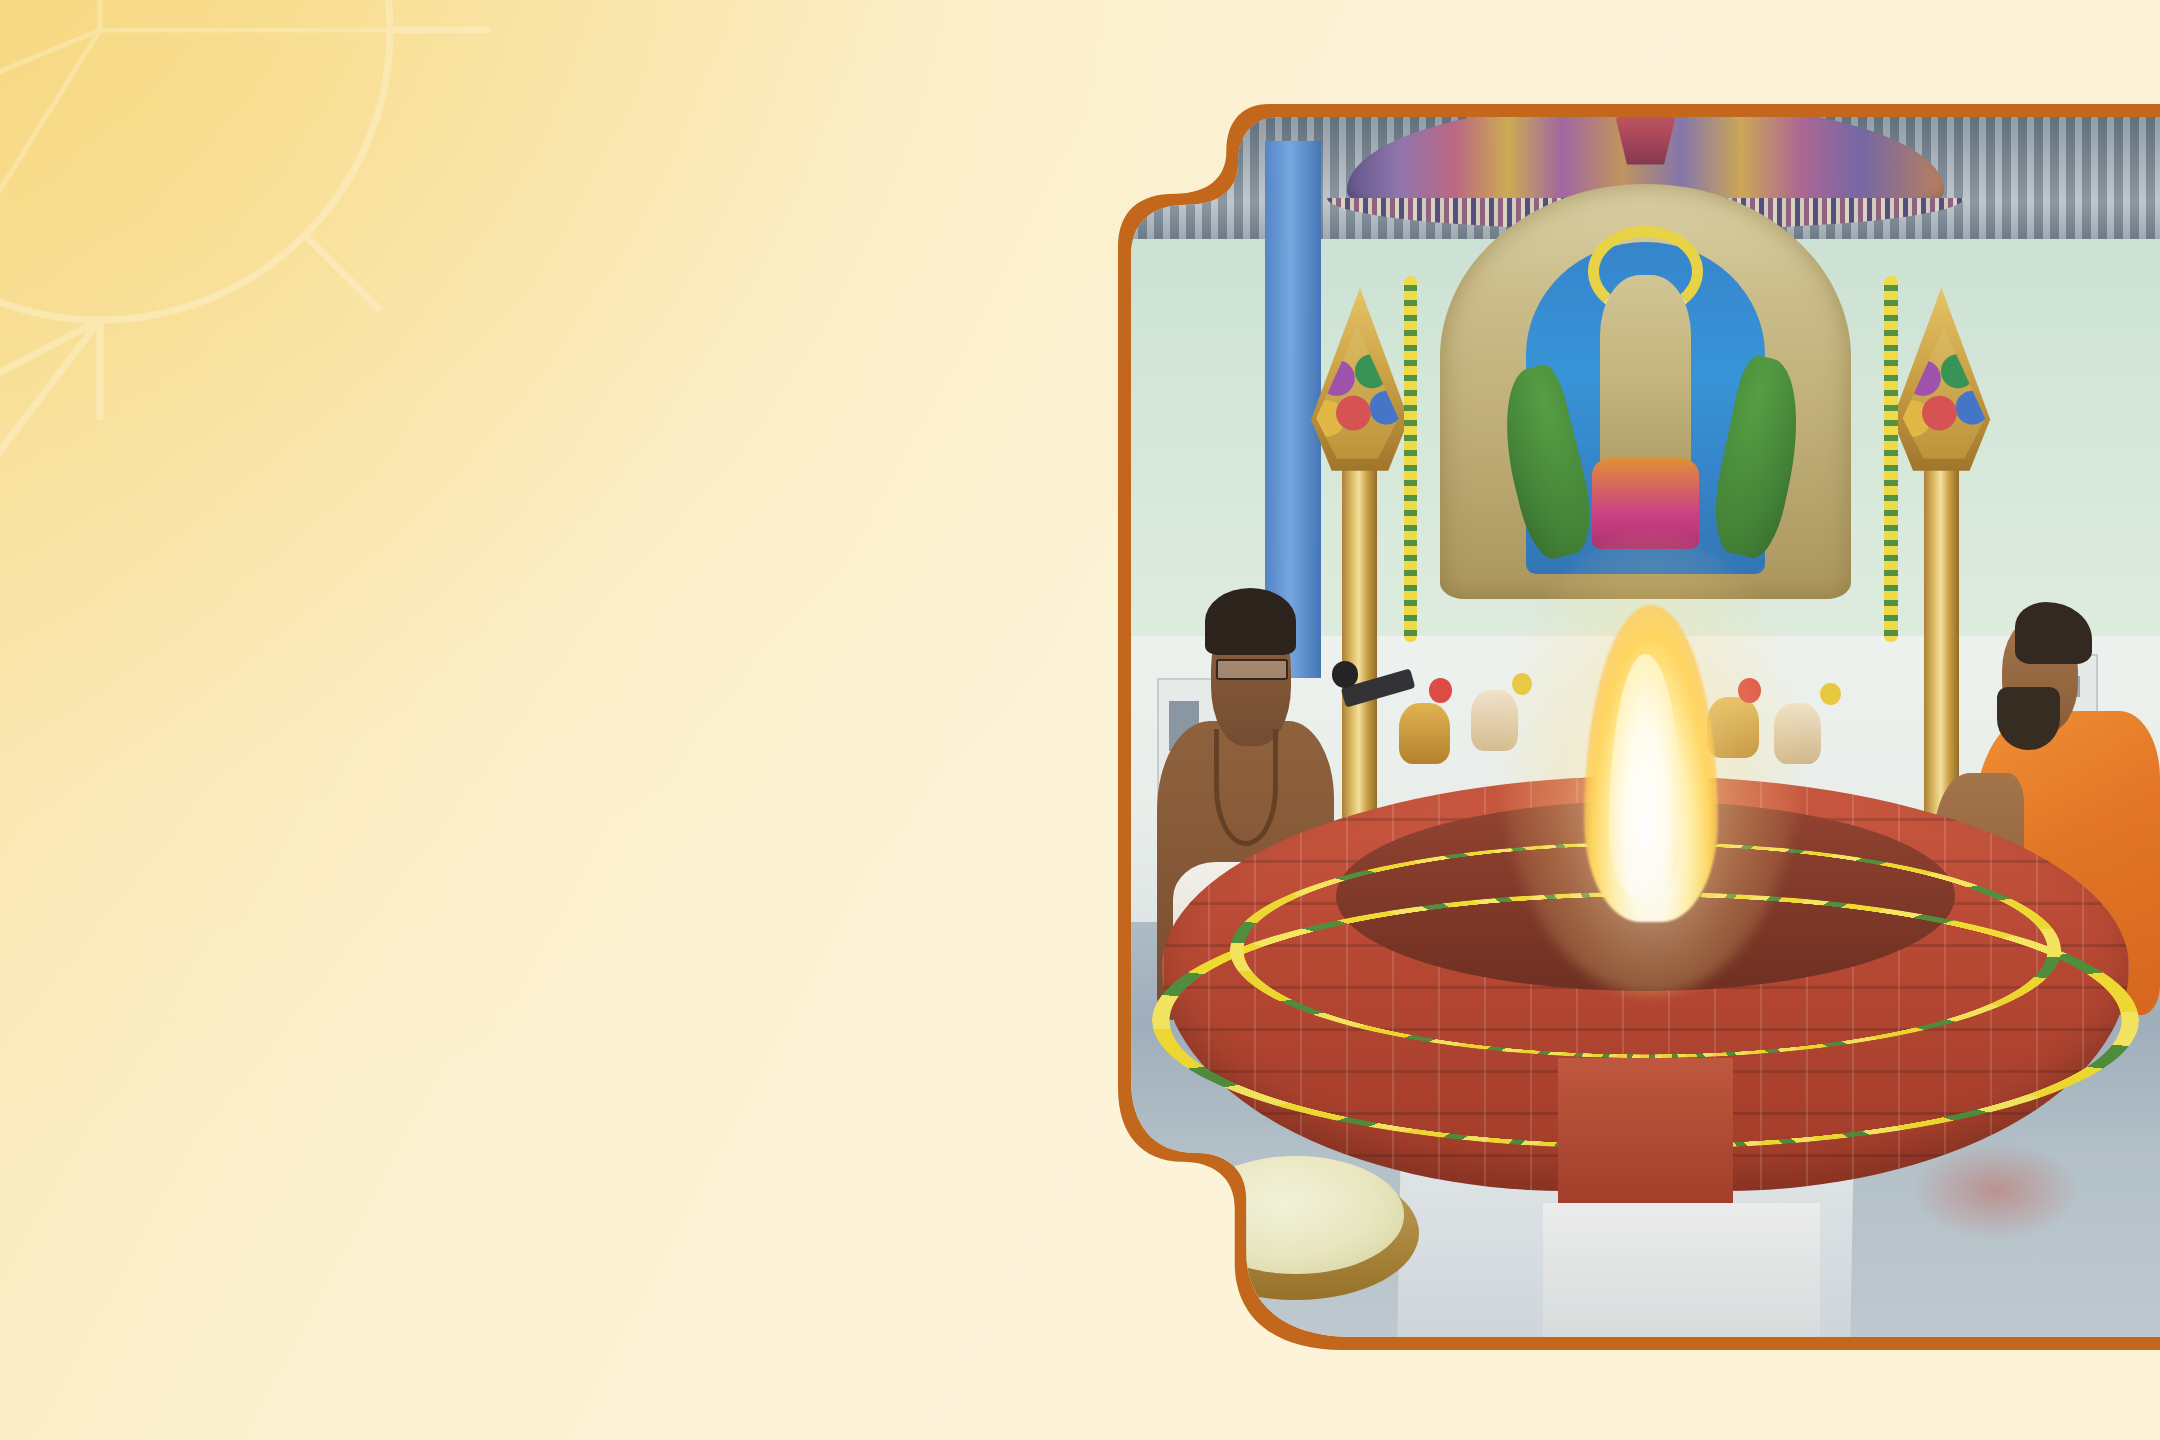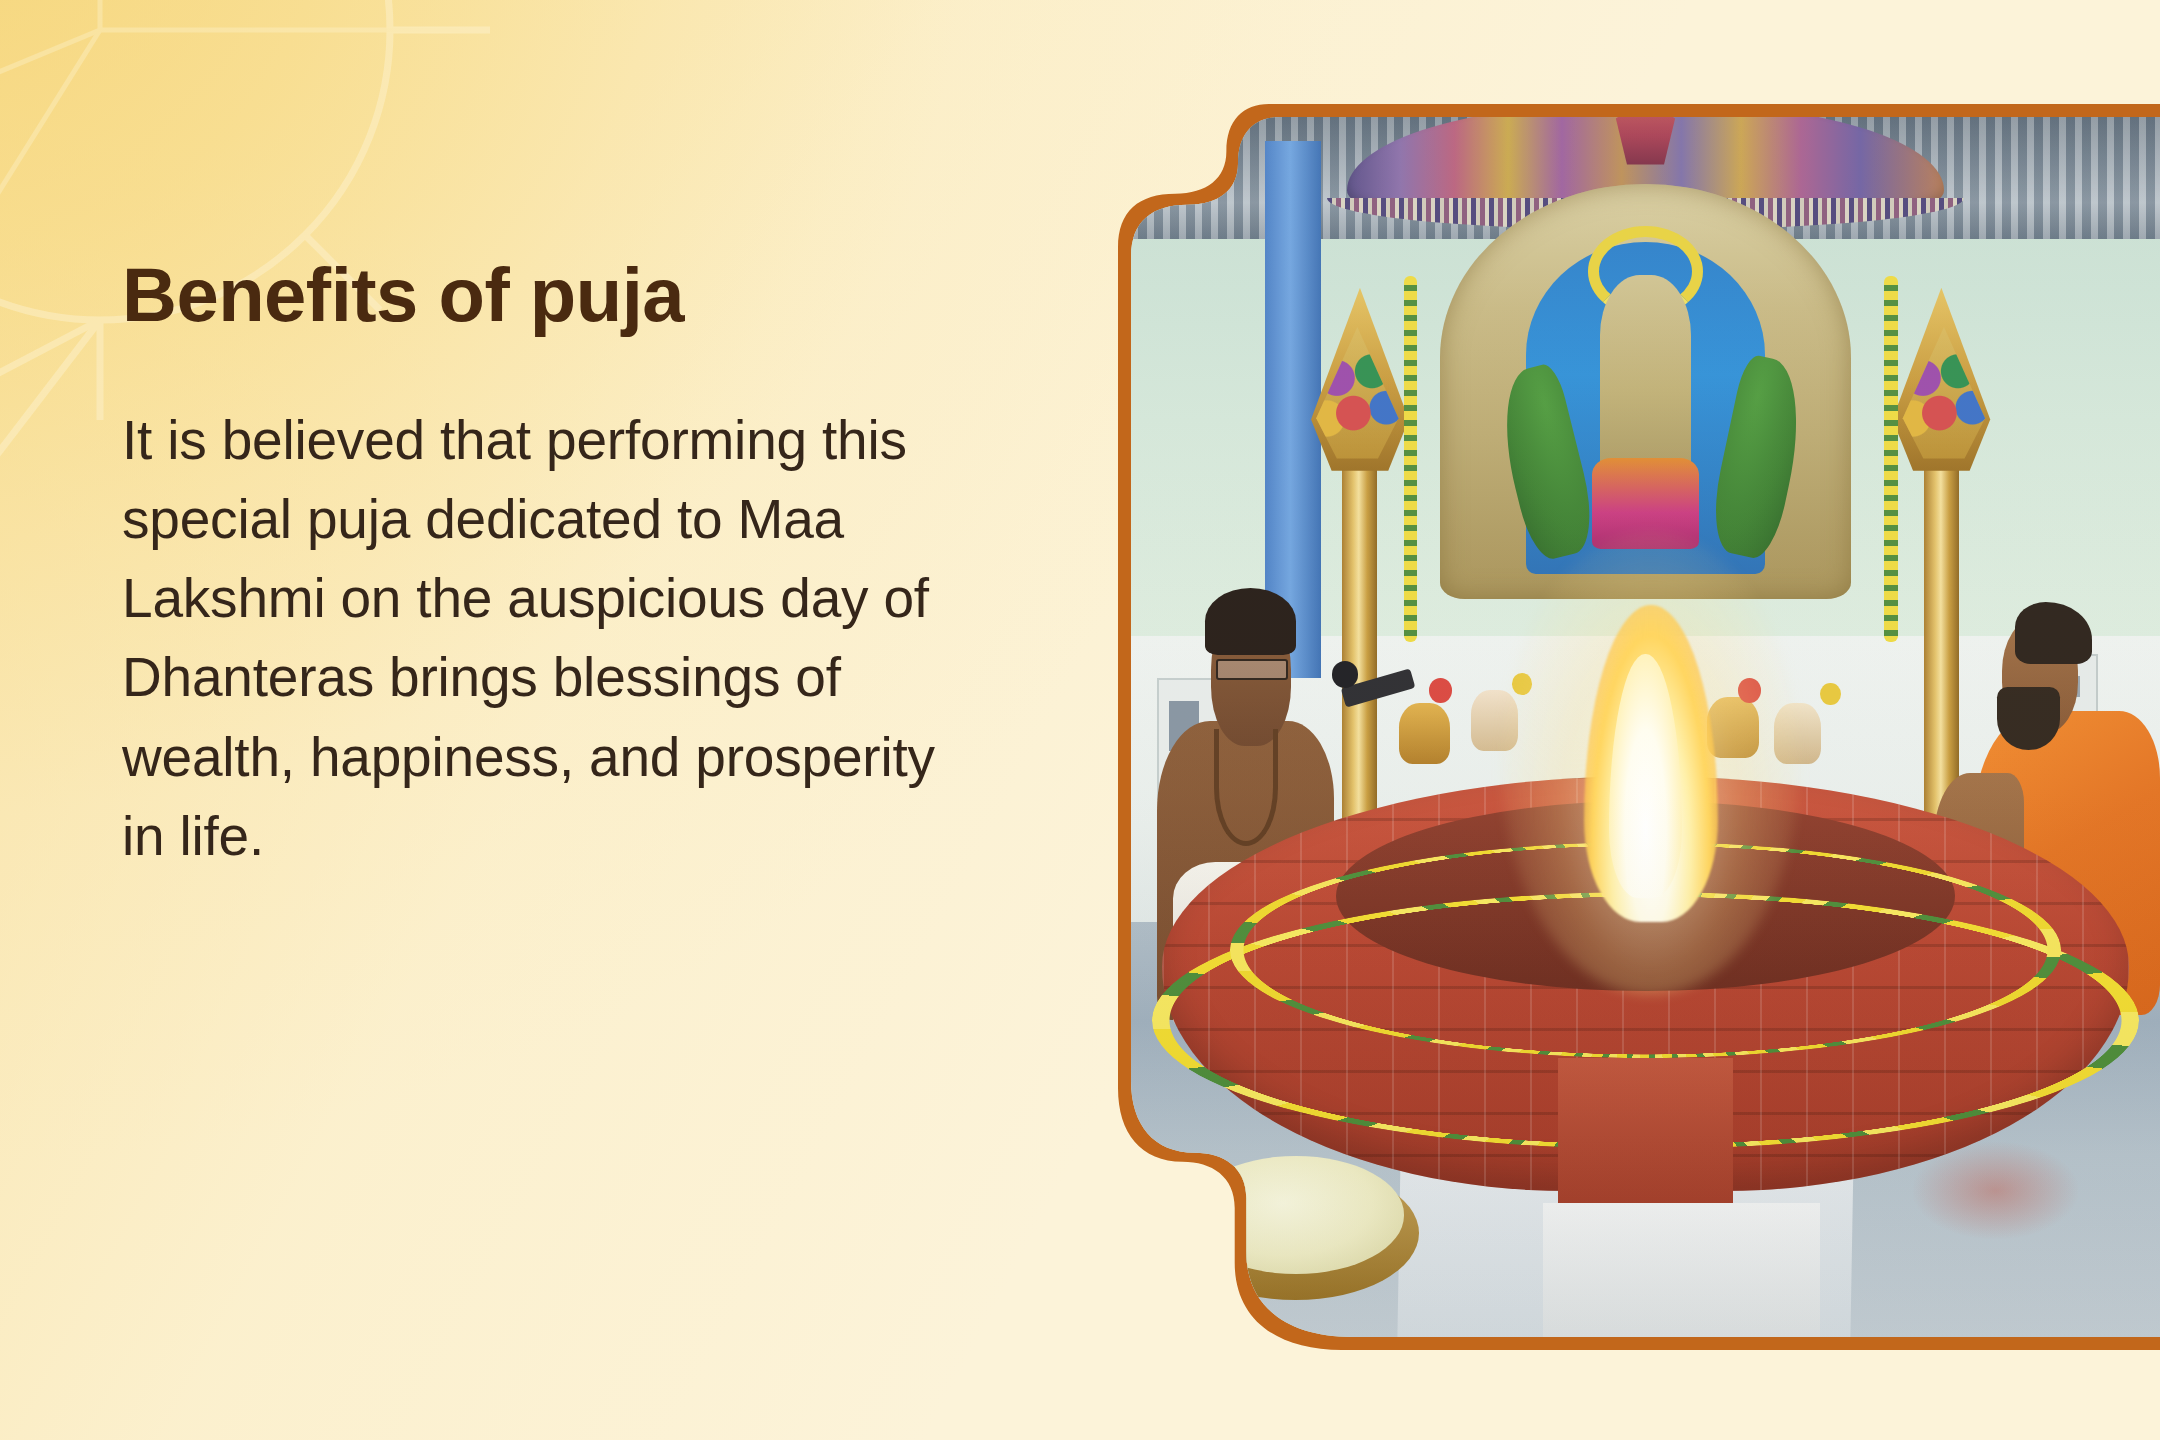--- a/index.html
+++ b/index.html
@@ -500,24 +500,20 @@
       </g>
       <g fill="none" stroke="#FCEFC4" stroke-width="5" opacity="0.8">
         <path d="M330 300 L330 -40"></path>
         <path d="M330 300 L690 300"></path>
         <path d="M330 300 L80 700"></path>
         <path d="M330 300 L-80 470"></path>
       </g>
     </svg>
   </div>
 
-  <div class="text-col">
-    <h1 class="heading">Benefits of puja</h1>
-    <p class="body-copy">It is believed that performing this special puja dedicated to Maa Lakshmi on the auspicious day of Dhanteras brings blessings of wealth, happiness, and prosperity in life.</p>
-  </div>
 
   <div class="photo-card">
     <div class="photo-frame"></div>
     <div class="photo-inner">
       <div class="photo">
 
         <div class="wall-green"></div>
         <div class="wall-white"></div>
         <div class="wall-top"></div>
         <div class="roof-sheet"></div>

